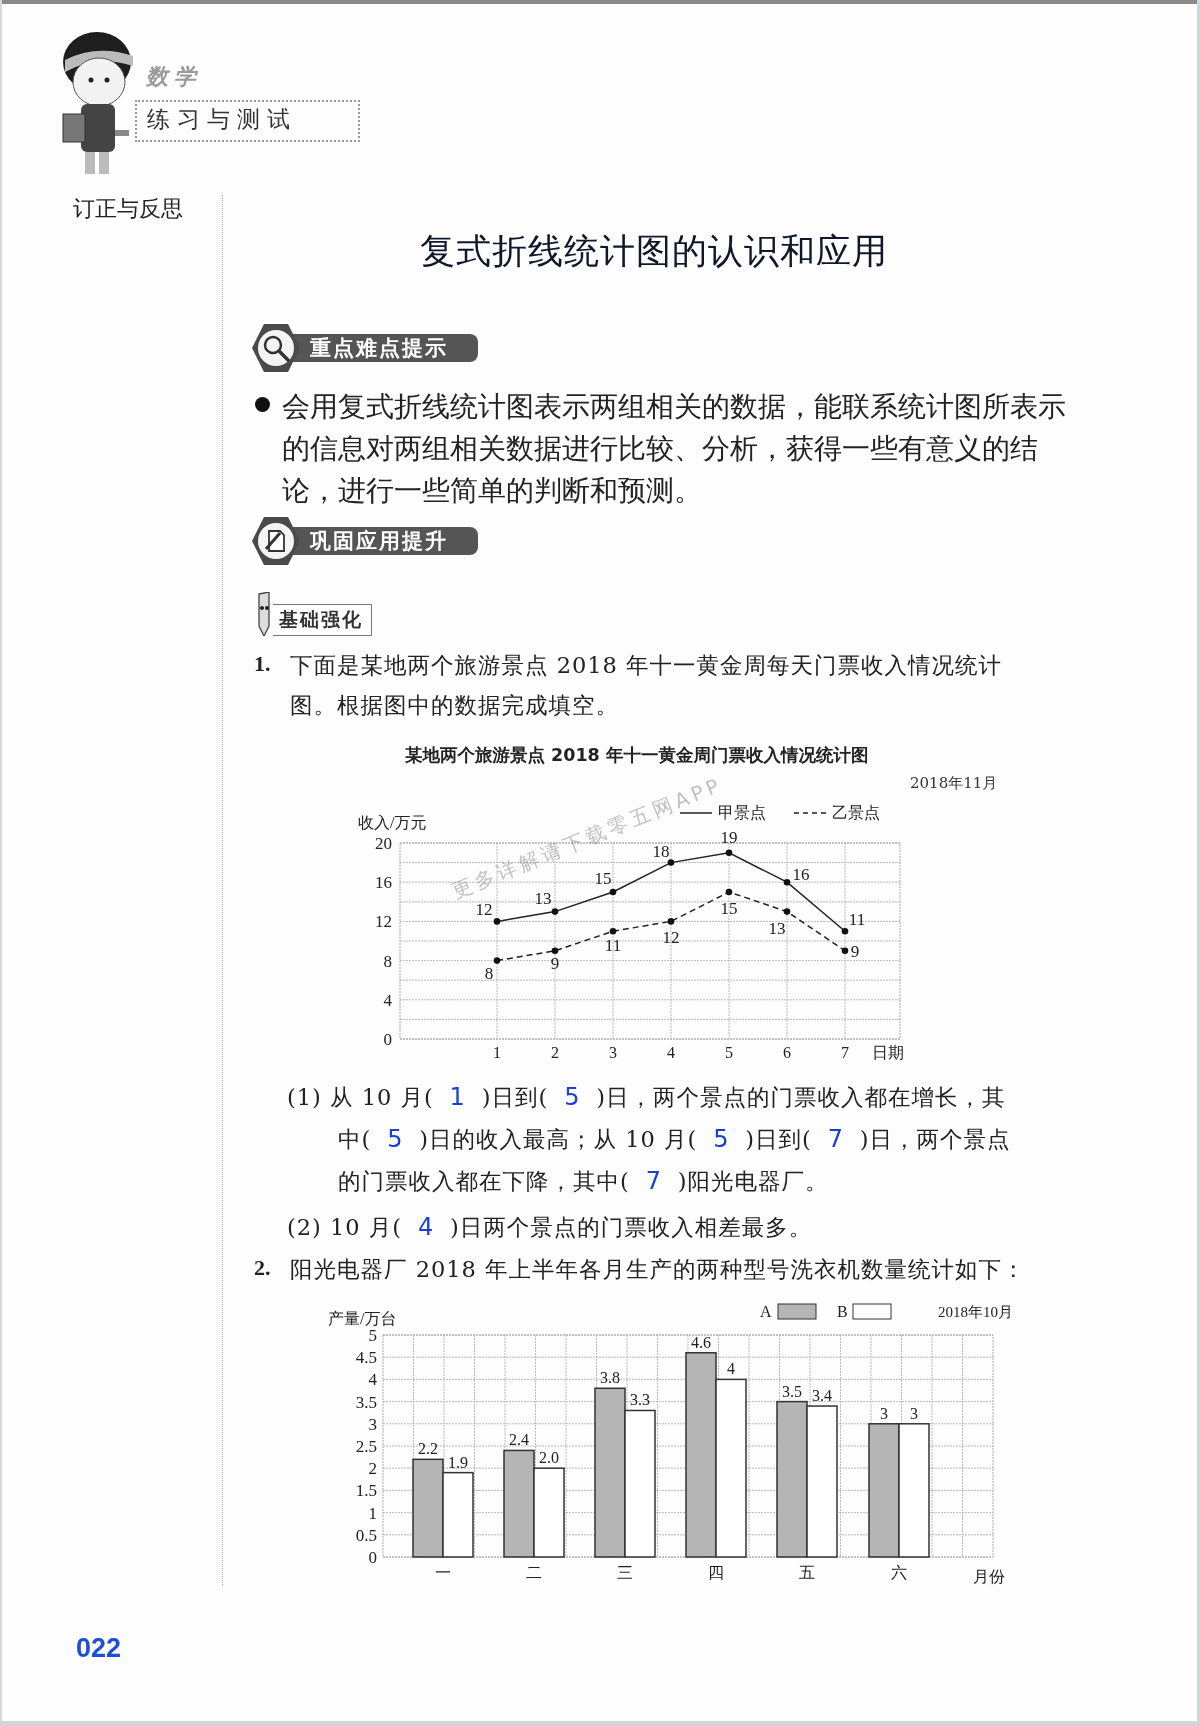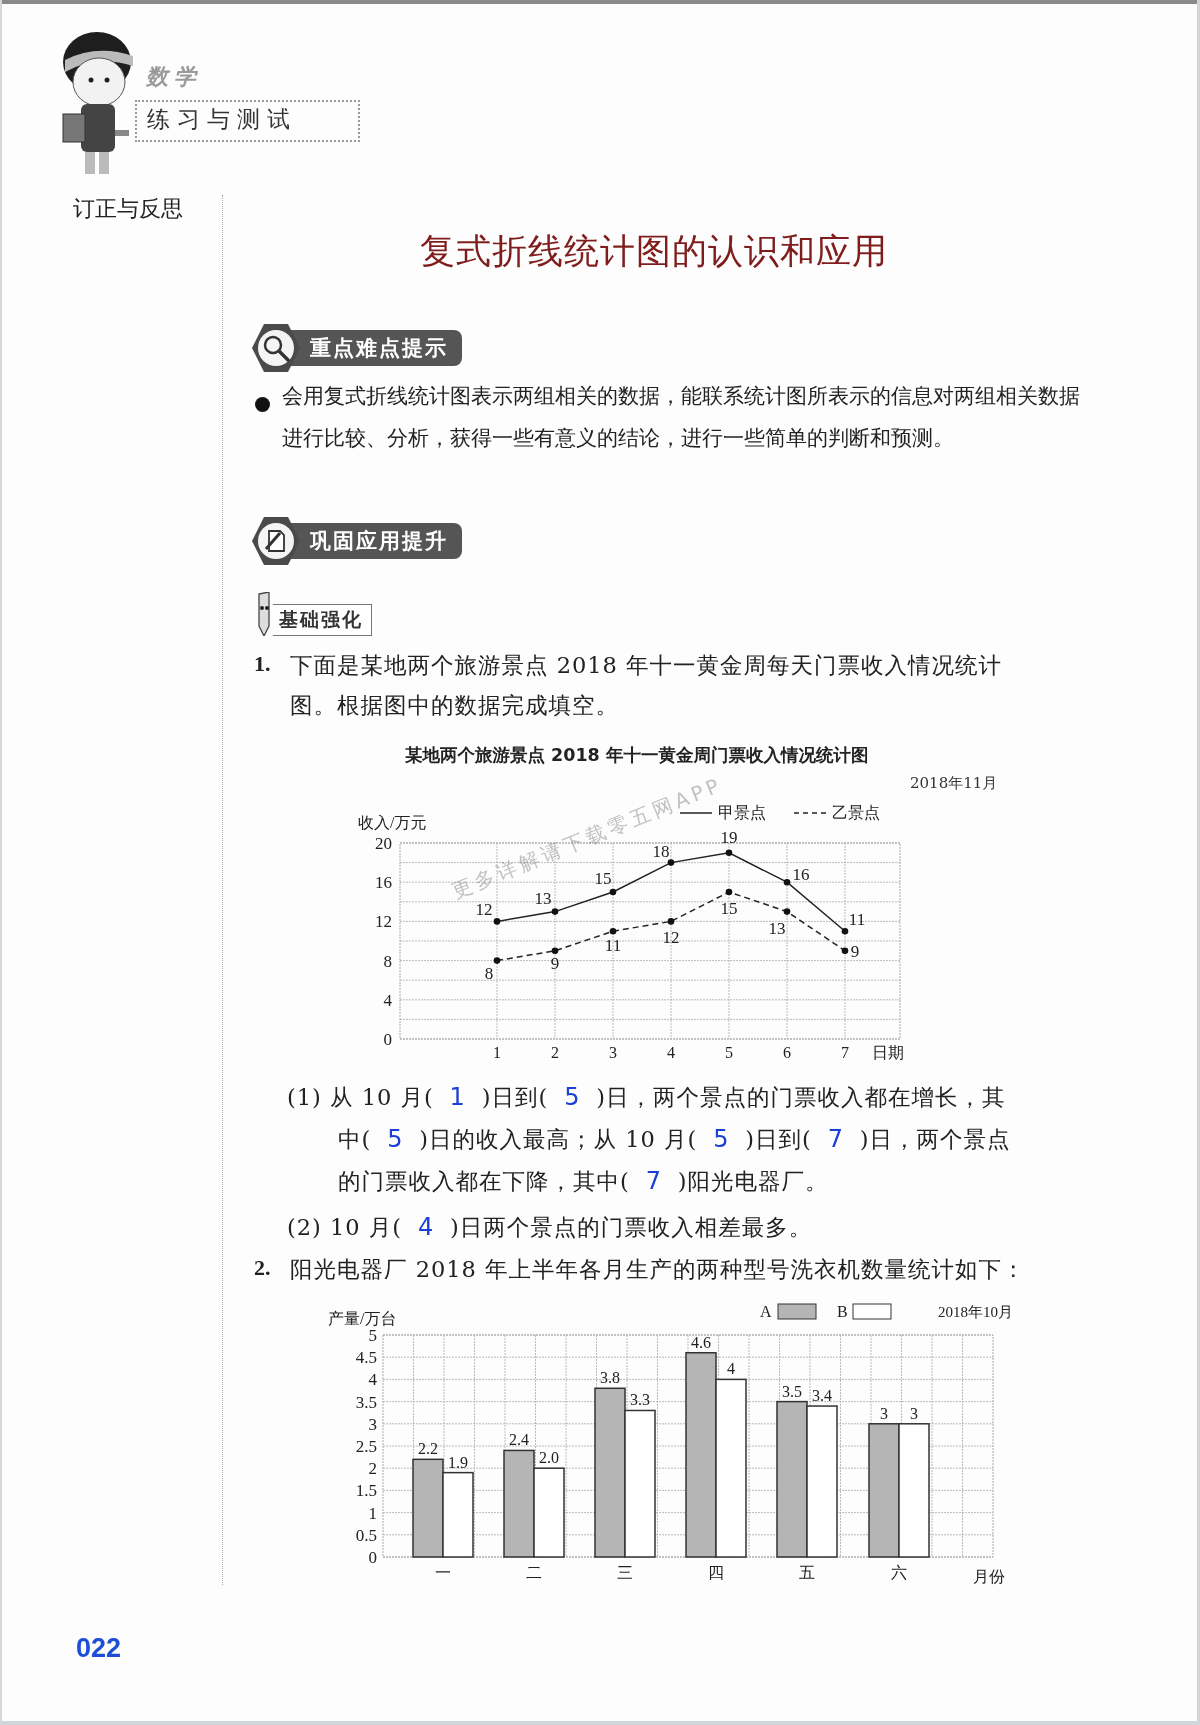--- a/index.html
+++ b/index.html
@@ -15,28 +15,28 @@
   .leftedge { position:absolute; left:0; top:0; width:2px; height:1725px; background:#d5d9dd; }
 
   
   .mascot { position:absolute; left:55px; top:22px; width:90px; height:160px; }
   .brand-sub { position:absolute; left:146px; top:62px; font-family:Liberation Serif, serif; font-size:22px; font-weight:bold; color:#9a9a9a; letter-spacing:6px; font-style:italic; }
   .brand-main { position:absolute; left:135px; top:100px; width:225px; height:42px; border:2px dotted #999; border-right:2px dotted #999; box-sizing:border-box; }
   .brand-main span { position:absolute; left:10px; top:2px; font-family:"DejaVu Sans",sans-serif; font-size:23px; letter-spacing:7px; color:#333; }
   .side-title { position:absolute; left:73px; top:194px; font-family:"DejaVu Sans",sans-serif; font-size:22px; color:#222; }
   .margin-line { position:absolute; left:222px; top:195px; width:0; height:1390px; border-left:1.5px dotted #aaa; }
 
-  .page-title { position:absolute; left:420px; top:228px; font-size:35px; letter-spacing:1px; color:#7f1d1d; }
+  .page-title { position:absolute; left:420px; top:228px; font-size:35px; letter-spacing:1px; color:#0f172a; }
 
   .section-badge { position:absolute; height:46px; display:flex; align-items:center; }
   .badge-hex { width:48px; height:48px; background:#4a4a4a; clip-path:polygon(25% 0,75% 0,100% 50%,75% 100%,25% 100%,0 50%); display:flex; align-items:center; justify-content:center; position:relative; z-index:2; }
   .badge-hex-inner { width:36px; height:36px; background:#f4f4f4; border-radius:50%; display:flex; align-items:center; justify-content:center; }
-  .badge-bar { margin-left:-10px; height:36px; background:#555; border-radius:0 8px 8px 0; padding:0 14px 0 20px; display:flex; align-items:center; color:#fff; font-family:"DejaVu Sans",sans-serif; font-weight:bold; font-size:21px; letter-spacing:2px; }
-
-  .bullet-para { position:absolute; left:254px; top:375px; width:830px; font-size:21px; line-height:42px; color:#222; }
+  .badge-bar { margin-left:-10px; height:28px; background:#555; border-radius:0 8px 8px 0; padding:0 30px 0 20px; display:flex; align-items:center; color:#fff; font-family:"DejaVu Sans",sans-serif; font-weight:bold; font-size:21px; letter-spacing:2px; }
+
+  .bullet-para { position:absolute; left:254px; top:386px; width:830px; font-size:28px; line-height:42px; color:#222; }
   .bullet-dot { position:absolute; left:255px; top:397px; width:15px; height:15px; border-radius:50%; background:#111; }
   .bullet-para .first { padding-left:28px; }
 
   .sub-badge { position:absolute; left:255px; top:592px; display:flex; align-items:flex-end; }
   .pencil { width:18px; height:44px; position:relative; }
   .sub-label { border:1.5px solid #777; border-left:none; padding:2px 8px 2px 6px; font-family:"DejaVu Sans",sans-serif; font-size:19px; font-weight:bold; color:#333; letter-spacing:2px; background:#fff; }
 
   .q-num { position:absolute; font-family:"Liberation Serif",serif; font-weight:bold; font-size:22px; }
   .q-text { position:absolute; font-size:22.5px; line-height:40px; color:#222; letter-spacing:1px;text-align:right; }
 

